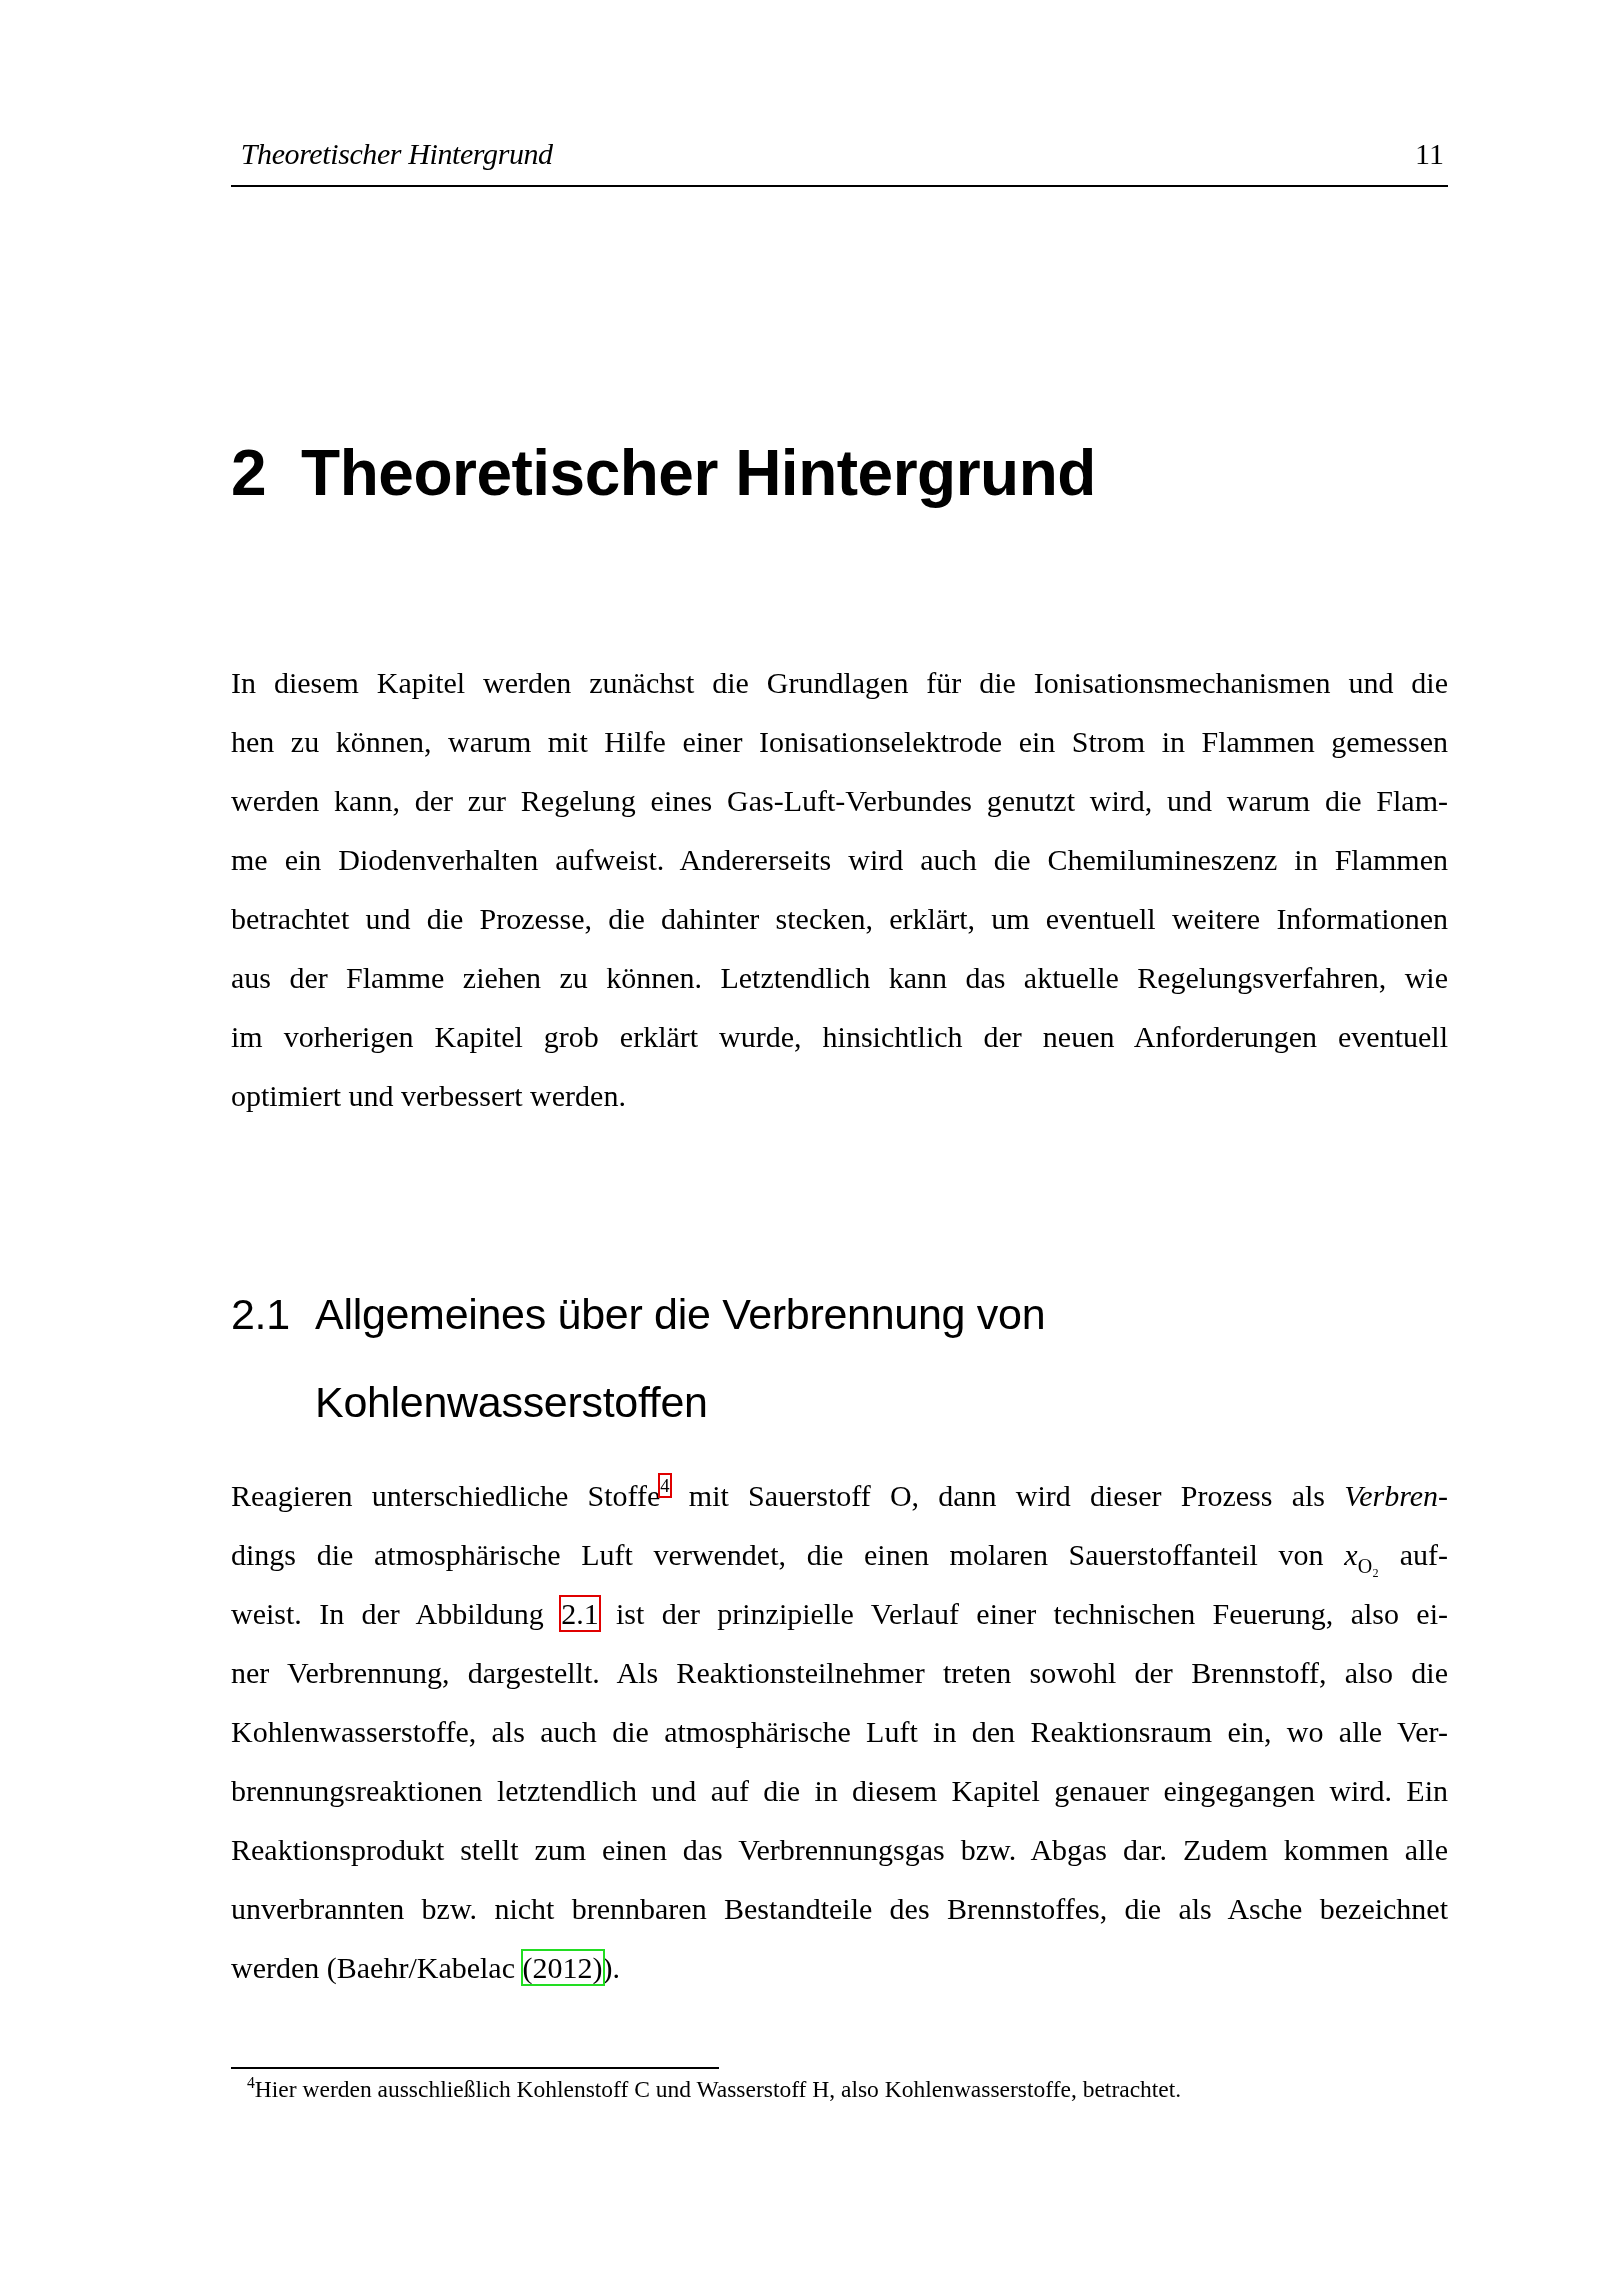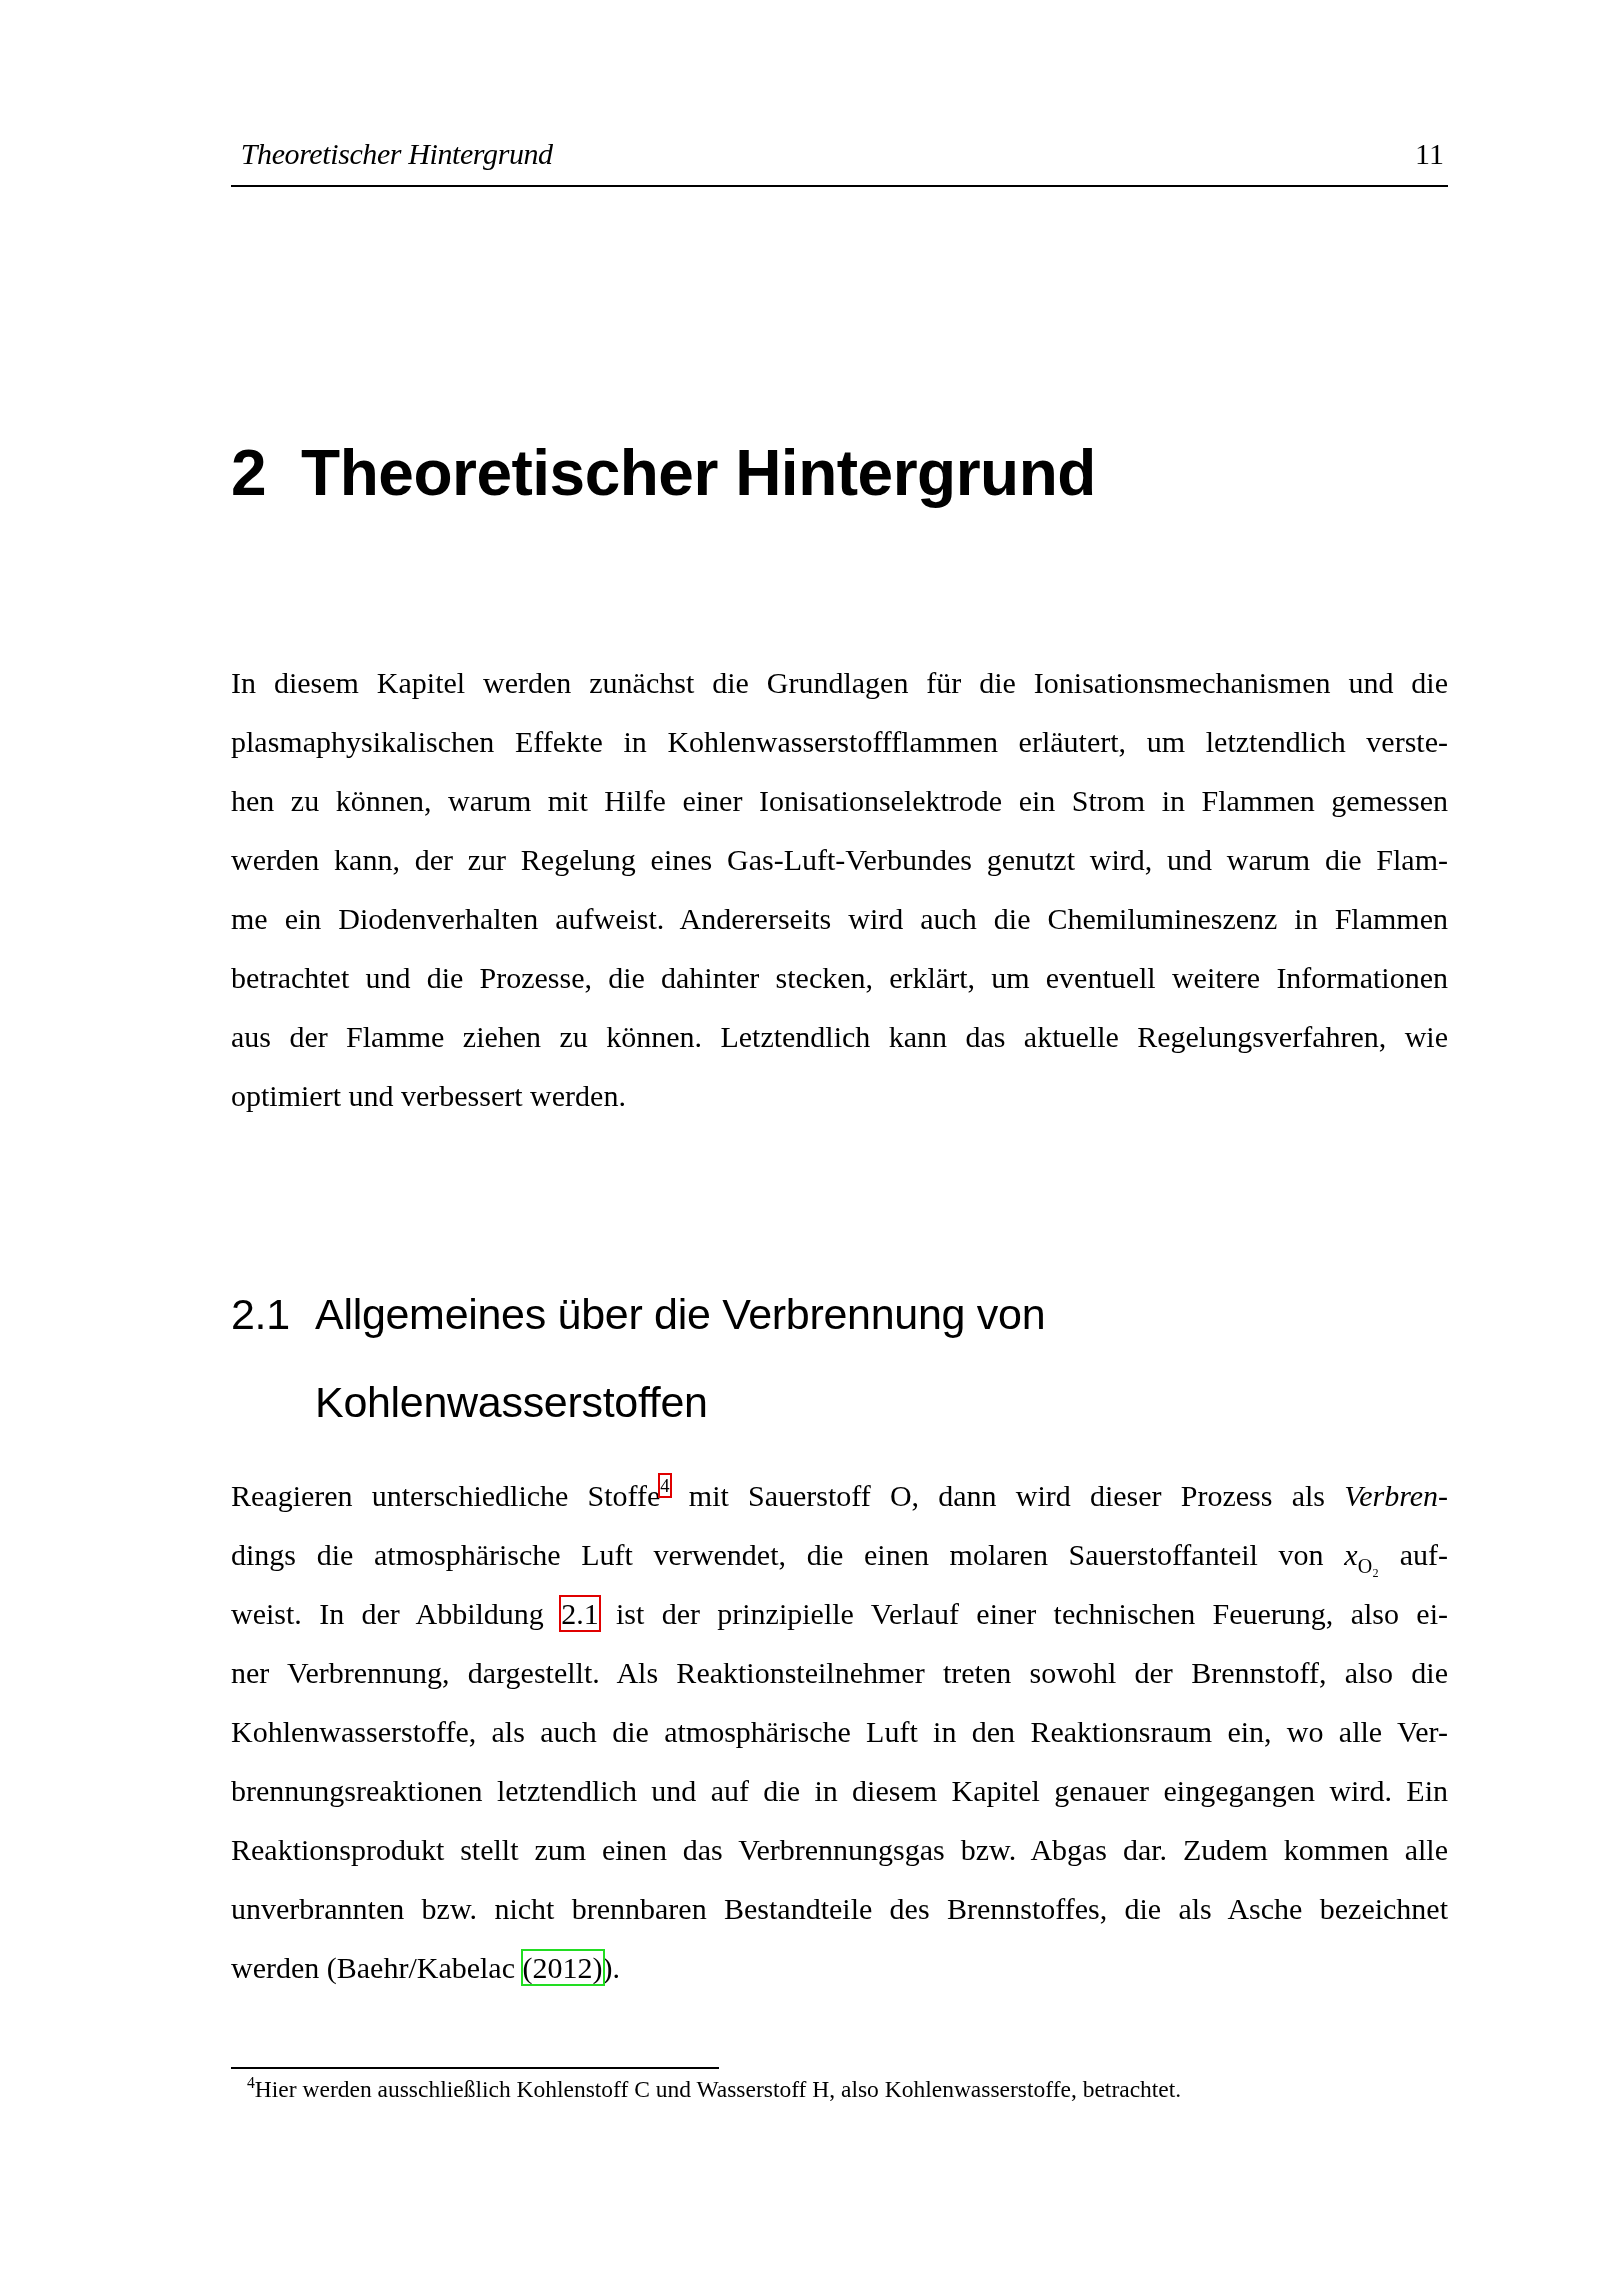--- a/index.html
+++ b/index.html
@@ -43,26 +43,26 @@
   <span class="pagenum">11</span>
 </div>
 <div class="header-rule"></div>
 
 <h1 class="chapter sans" style="margin:0;">
   <span class="num">2</span><span>Theoretischer Hintergrund</span>
 </h1>
 
 <div class="para p1 serif">
   <span class="line">In diesem Kapitel werden zunächst die Grundlagen für die Ionisationsmechanismen und die</span>
-  <span class="line">plasmaphysikalischen Effekte in Kohlenwasserstoffflammen erläutert, um letztendlich verste-</span>
   <span class="line">hen zu können, warum mit Hilfe einer Ionisationselektrode ein Strom in Flammen gemessen</span>
   <span class="line">werden kann, der zur Regelung eines Gas-Luft-Verbundes genutzt wird, und warum die Flam-</span>
   <span class="line">me ein Diodenverhalten aufweist. Andererseits wird auch die Chemilumineszenz in Flammen</span>
   <span class="line">betrachtet und die Prozesse, die dahinter stecken, erklärt, um eventuell weitere Informationen</span>
   <span class="line">aus der Flamme ziehen zu können. Letztendlich kann das aktuelle Regelungsverfahren, wie</span>
+  <span class="line">im vorherigen Kapitel grob erklärt wurde, hinsichtlich der neuen Anforderungen eventuell</span>
   <span class="line last">optimiert und verbessert werden.</span>
 </div>
 
 <h2 class="section sans" style="margin:0;">
   <span class="num">2.1</span><span>Allgemeines über die Verbrennung von</span>
   <span class="cont">Kohlenwasserstoffen</span>
 </h2>
 
 <div class="para p2 serif">
   <span class="line"><span>Reagieren unterschiedliche Stoffe</span><sup class="fn ref-red">4</sup><span> mit Sauerstoff O, dann wird dieser Prozess als </span><span class="it">Verbren-</span></span>

